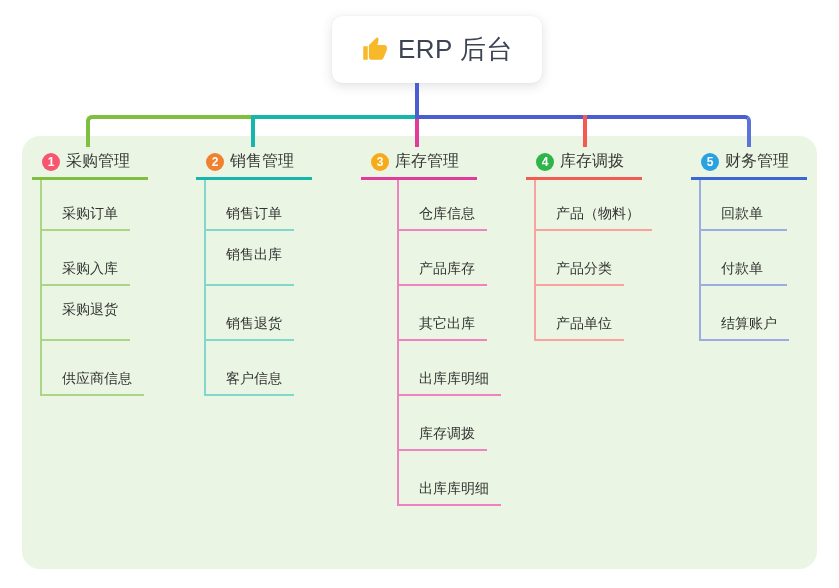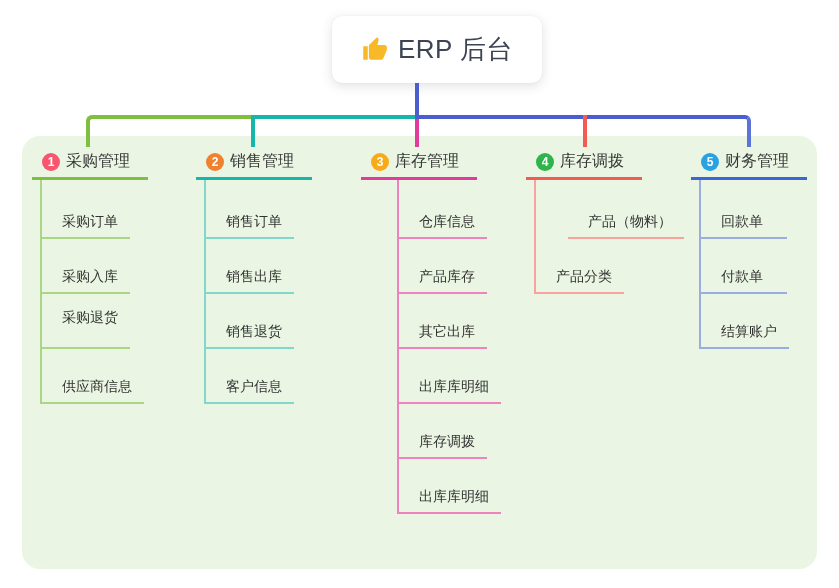--- a/index.html
+++ b/index.html
@@ -36,21 +36,21 @@
     width:18px;height:18px;border-radius:50%;flex:0 0 18px;
     color:#fff;font-size:12px;font-weight:700;line-height:18px;text-align:center;
   }
   .branch-label{font-size:16px;font-weight:500;color:#383838;white-space:nowrap;}
   .children{margin-left:8px;border-left:2px solid;width:fit-content;}
   .child{
     box-sizing:border-box;height:55px;min-width:86px;width:fit-content;
     display:flex;align-items:flex-end;
     padding:0 12px 6px 20px;border-bottom:2px solid;cursor:pointer;
   }
-  .child:first-child{height:59px;}
+  .child:first-child{height:51px;}
   .child-label{font-size:14px;color:#333333;white-space:nowrap;}
 </style>
 </head>
 <body>
 
 <div class="stage">
 
   <div class="panel"></div>
 
   <div class="line elbow-left" style="left: 86px; top: 115px; width: 167px; height: 32px; border-color: rgb(126, 191, 63);"></div>
@@ -94,21 +94,21 @@
 
   <div class="branch" style="left: 196px;">
     <div class="branch-title" style="border-bottom-color: rgb(22, 183, 170);">
       <span class="badge" style="background: rgb(240, 129, 47);">2</span>
       <span class="branch-label">销售管理</span>
     </div>
     <div class="children" style="border-left-color: rgb(130, 215, 205);">
           <div class="child" style="border-bottom-color: rgb(130, 215, 205);">
             <span class="child-label">销售订单</span>
           </div>
-          <div class="child" style="border-bottom-color: rgb(130, 215, 205);">
+          <div class="child" style="border-bottom-color: rgb(130, 215, 205); align-items: center;">
             <span class="child-label">销售出库</span>
           </div>
           <div class="child" style="border-bottom-color: rgb(130, 215, 205); padding-left: 20px;">
             <span class="child-label">销售退货</span>
           </div>
           <div class="child" style="border-bottom-color: rgb(130, 215, 205);">
             <span class="child-label">客户信息</span>
           </div>
         </div>
   </div>
@@ -139,25 +139,28 @@
           </div>
         </div>
   </div>
 
   <div class="branch" style="left: 526px;">
     <div class="branch-title" style="border-bottom-color: rgb(242, 90, 82);">
       <span class="badge" style="background: rgb(46, 180, 75);">4</span>
       <span class="branch-label">库存调拨</span>
     </div>
     <div class="children" style="border-left-color: rgb(248, 163, 158);">
-          <div class="child" style="border-bottom-color: rgb(248, 163, 158); margin-left: 32px;">
+          <div class="child" style="border-bottom-color: rgb(248, 163, 158);">
             <span class="child-label">产品（物料）</span>
           </div>
           <div class="child" style="border-bottom-color: rgb(248, 163, 158);">
             <span class="child-label">产品分类</span>
+          </div>
+          <div class="child" style="border-bottom-color: rgb(248, 163, 158);">
+            <span class="child-label">产品单位</span>
           </div>
         </div>
   </div>
 
   <div class="branch" style="left: 691px;">
     <div class="branch-title" style="border-bottom-color: rgb(60, 102, 212);">
       <span class="badge" style="background: rgb(42, 162, 226);">5</span>
       <span class="branch-label">财务管理</span>
     </div>
     <div class="children" style="border-left-color: rgb(155, 173, 224);">

